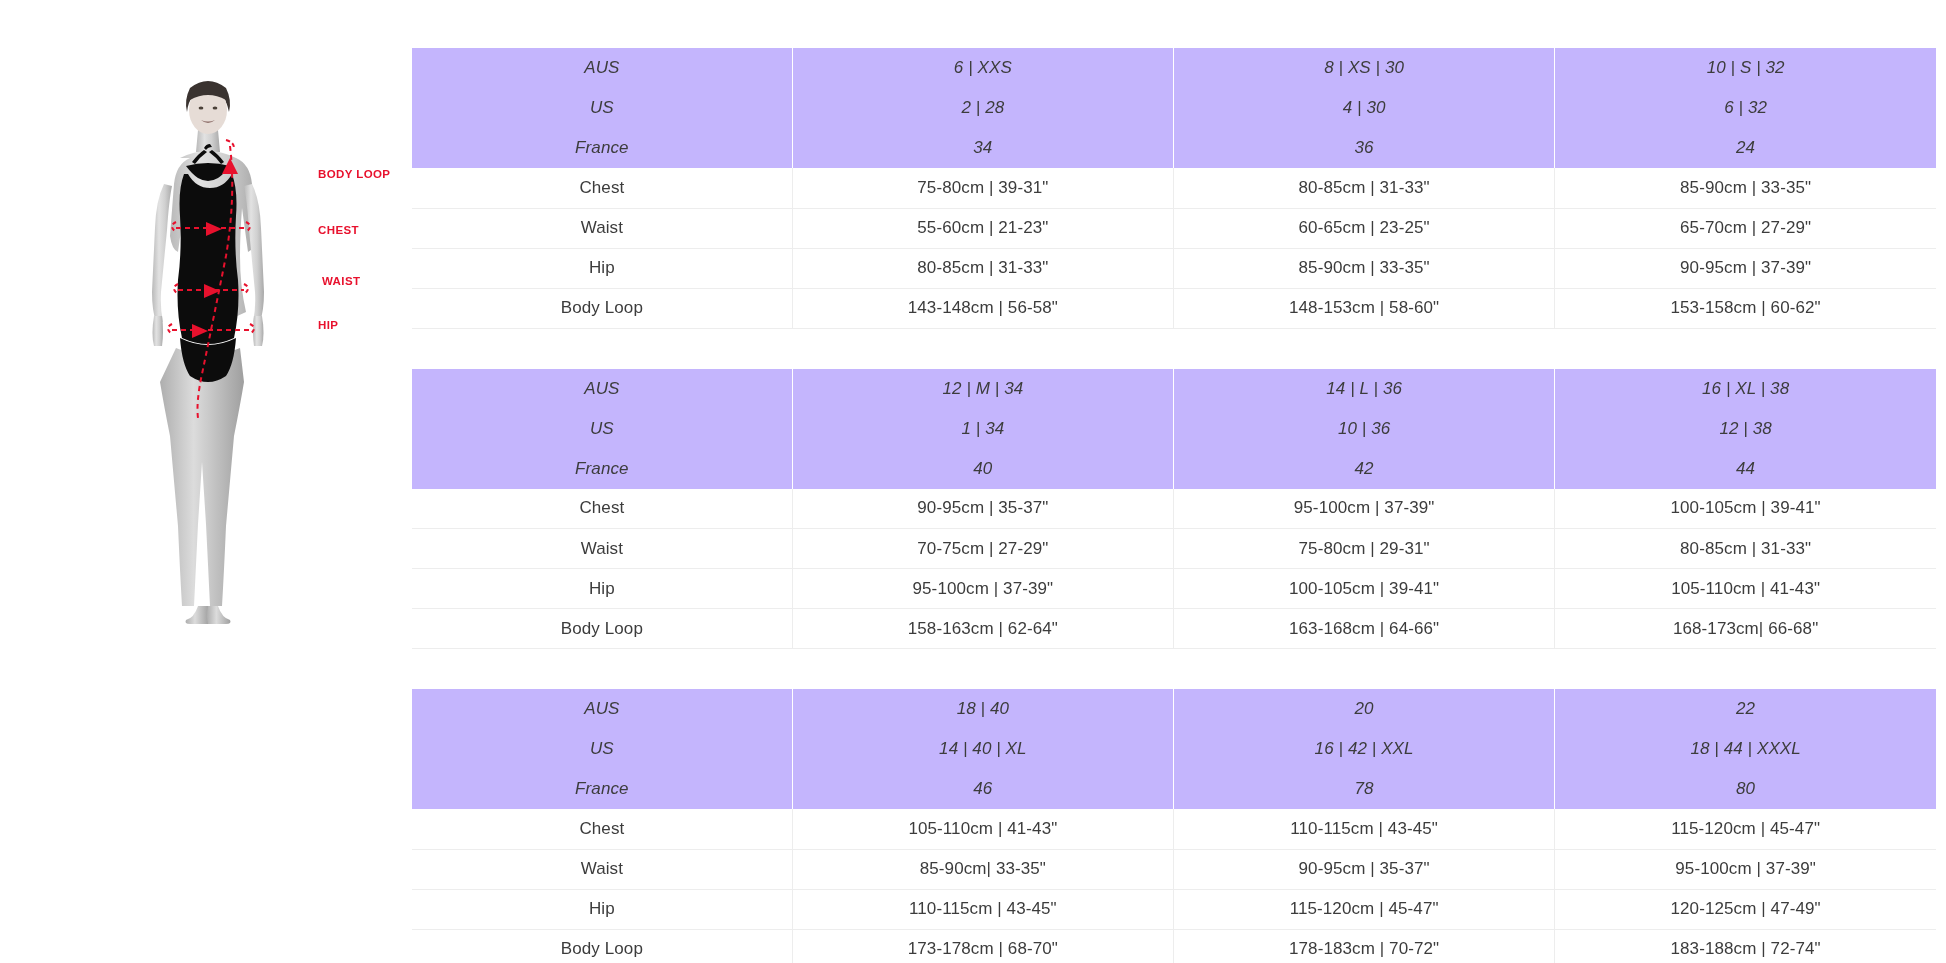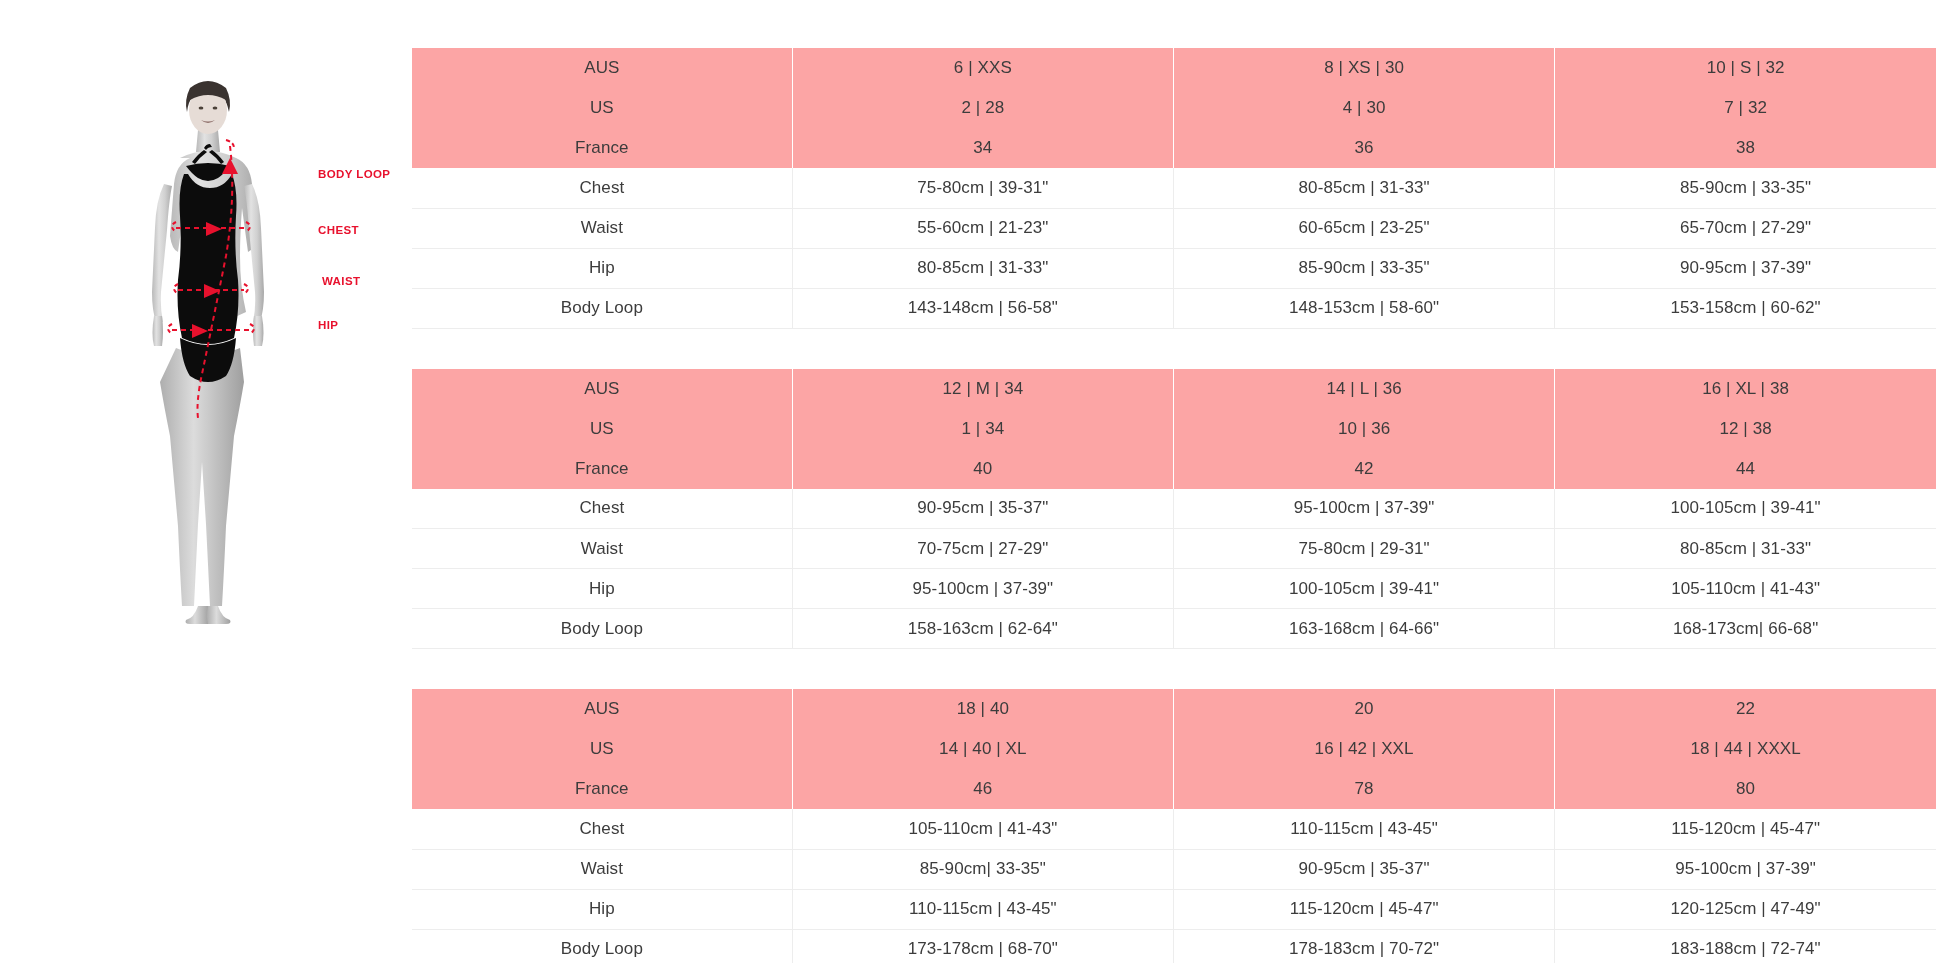--- a/index.html
+++ b/index.html
@@ -68,21 +68,21 @@
     text-align: center;
     vertical-align: middle;
     font-size: 17px;
     color: #3c3c3c;
     font-weight: 400;
     border-right: 1px solid #ffffff;
     padding: 0 6px;
     letter-spacing: 0.1px;
   }
   .size-table td:last-child { border-right: none; }
-  .size-table tr.shaded td { background: #fca5a5; }
+  .size-table tr.shaded td { background: #c4b5fd; font-style: italic; }
   .size-table tr.plain td {
     background: #ffffff;
     border-bottom: 1px solid #ededed;
     border-right: 1px solid #ededed;
   }
   .size-table tr.plain td:last-child { border-right: none; }
   .size-table tr.plain:first-of-type td { }
   .size-table td.label-cell { width: 380px; }
   .size-table td.data-cell { width: 381px; }
 </style>
@@ -181,27 +181,27 @@
           <tr class="shaded">
             <td class="label-cell">AUS</td>
             <td class="data-cell">6 | XXS</td>
             <td class="data-cell">8 | XS | 30</td>
             <td class="data-cell">10 | S | 32</td>
           </tr>
           <tr class="shaded">
             <td class="label-cell">US</td>
             <td class="data-cell">2 | 28</td>
             <td class="data-cell">4 | 30</td>
-            <td class="data-cell">7 | 32</td>
+            <td class="data-cell">6 | 32</td>
           </tr>
           <tr class="shaded">
             <td class="label-cell">France</td>
             <td class="data-cell">34</td>
             <td class="data-cell">36</td>
-            <td class="data-cell">38</td>
+            <td class="data-cell">24</td>
           </tr>
           <tr class="plain">
             <td class="label-cell">Chest</td>
             <td class="data-cell">75-80cm | 39-31"</td>
             <td class="data-cell">80-85cm | 31-33"</td>
             <td class="data-cell">85-90cm | 33-35"</td>
           </tr>
           <tr class="plain">
             <td class="label-cell">Waist</td>
             <td class="data-cell">55-60cm | 21-23"</td>

